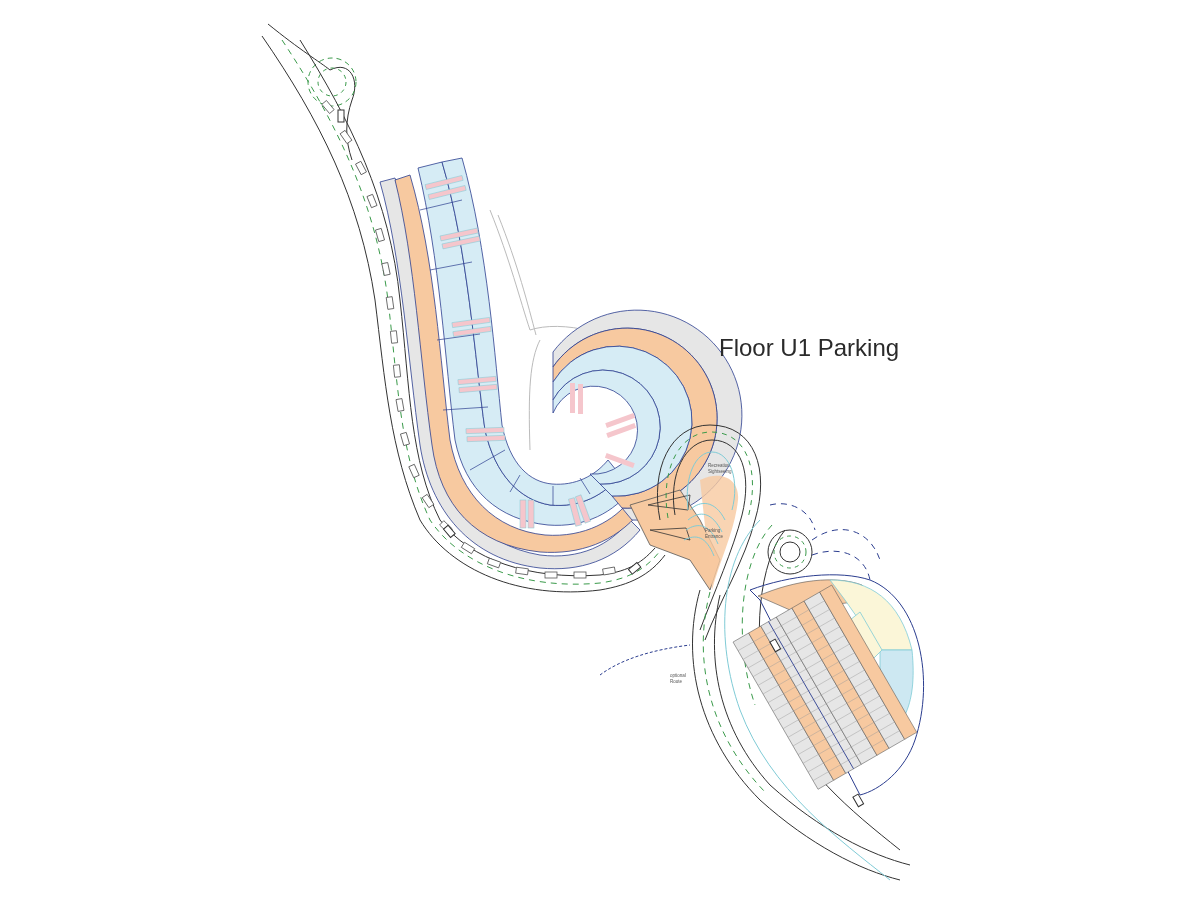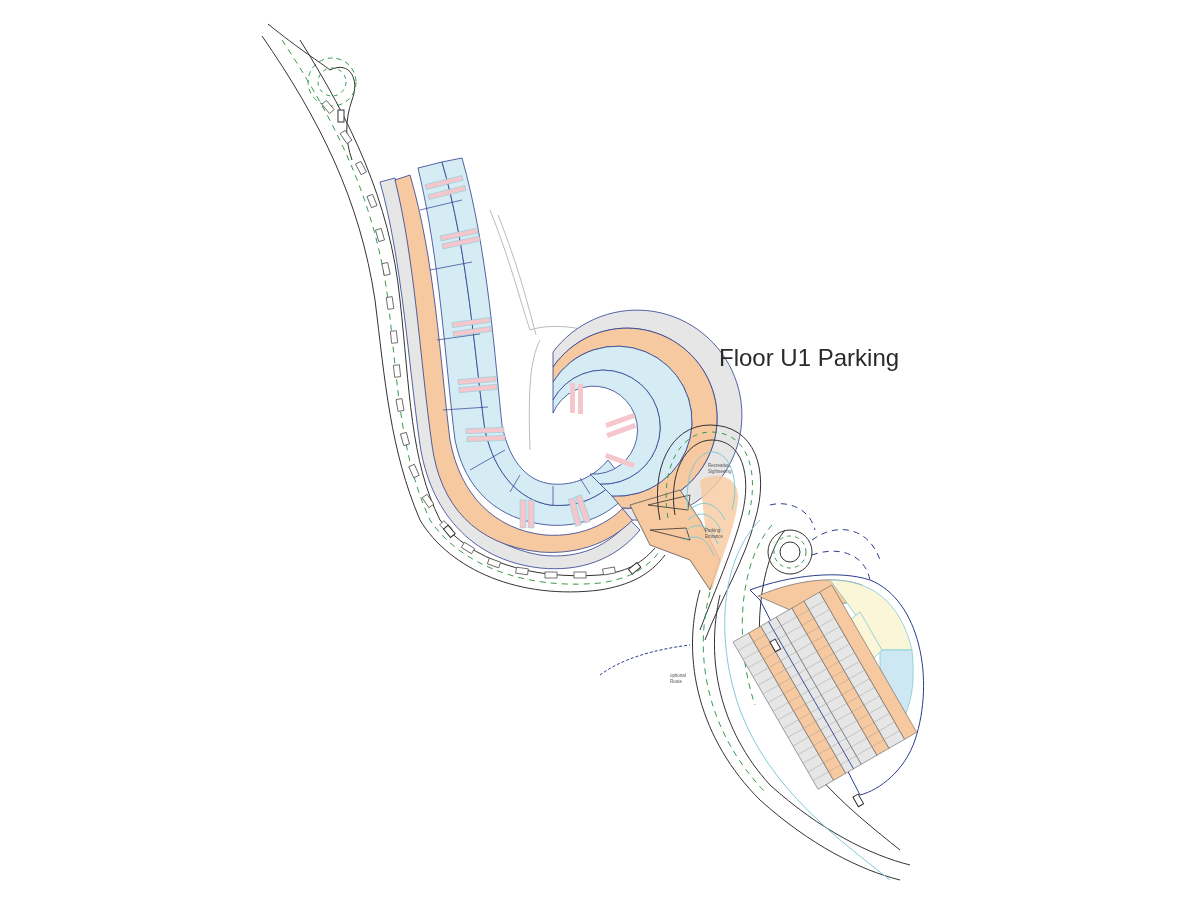--- a/index.html
+++ b/index.html
@@ -1,18 +1,18 @@
 <!DOCTYPE html>
 <html><head>
   <meta charset="utf-8">
   <style>
     html, body { margin:0; padding:0; background:#ffffff; }
     body { width:1200px; height:900px; position:relative; overflow:hidden; font-family:"Liberation Sans", sans-serif; }
     #plan { position:absolute; left:0; top:0; width:1200px; height:900px; }
-    .title { position:absolute; left:719px; top:344px; font-size:24px; color:#2a2a2a; font-family:"Liberation Sans", sans-serif; white-space:nowrap; }
+    .title { position:absolute; left:719px; top:334px; font-size:24px; color:#2a2a2a; font-family:"Liberation Sans", sans-serif; white-space:nowrap; }
     .lbl { font-family:"Liberation Sans", sans-serif; fill:#555; }
   </style>
 </head>
 <body>
 
 <svg id="plan" viewBox="0 0 1200 900" xmlns="http://www.w3.org/2000/svg">
 
   <g fill="none">
 
     <path d="M268,24 C300,50 320,62 330,70 C350,60 360,80 352,100 C345,120 345,140 352,160" stroke="#333" stroke-width="1"></path>

